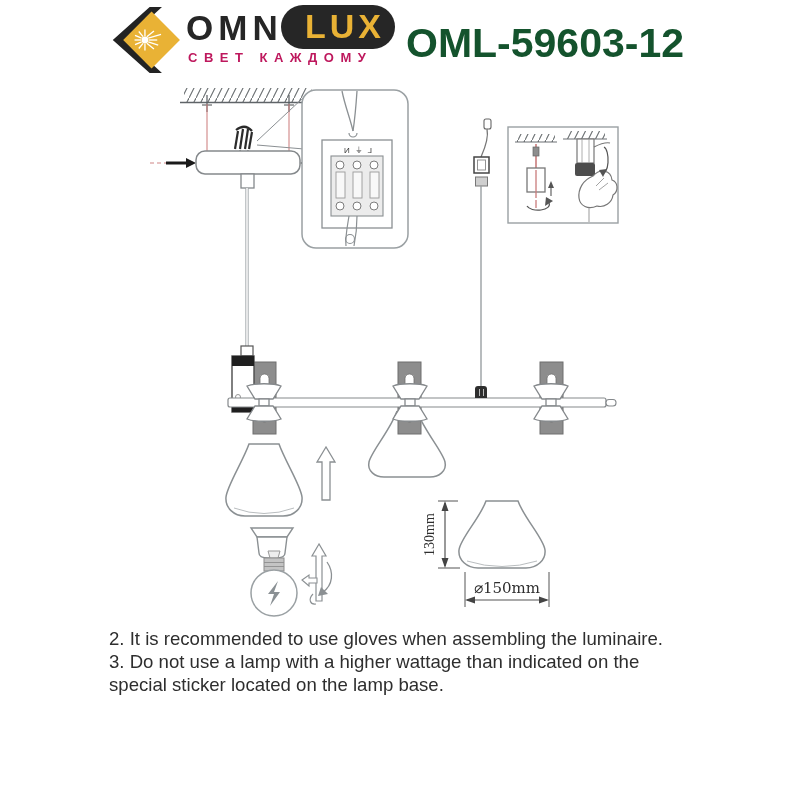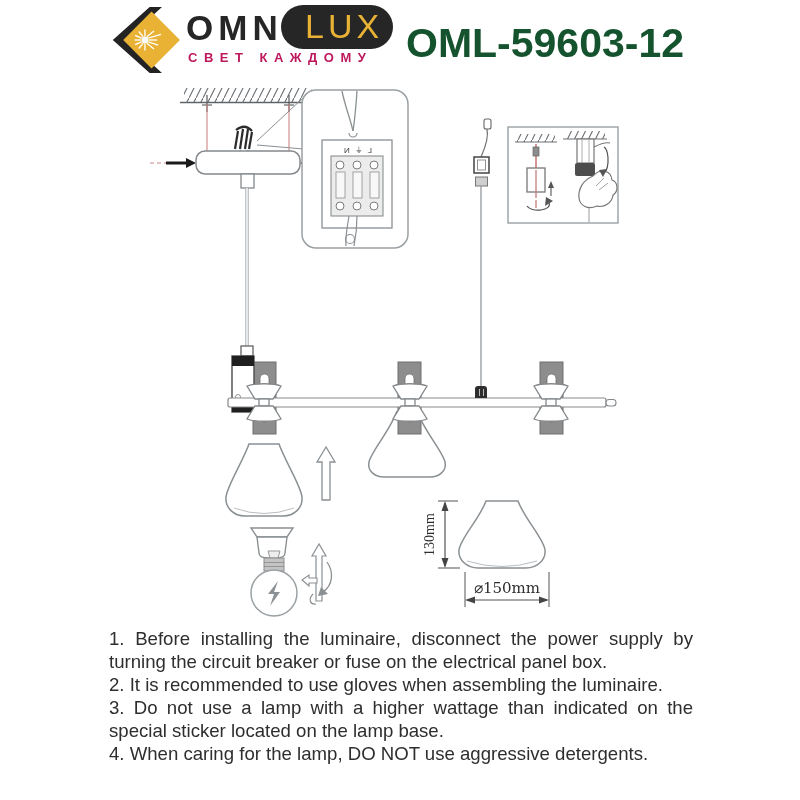--- a/index.html
+++ b/index.html
@@ -3,21 +3,21 @@
 <meta charset="utf-8">
 <style>
   html,body{margin:0;padding:0;}
   body{width:800px;height:800px;background:#ffffff;font-family:"Liberation Sans",sans-serif;position:relative;overflow:hidden;}
   .page{position:absolute;inset:0;background:#fff;}
 
   
   .header{position:absolute;left:0;top:0;width:800px;height:84px;}
   .logo-mark{position:absolute;left:106px;top:5px;width:76px;height:70px;}
   .brand-omni{position:absolute;left:186px;top:8px;font-size:35px;font-weight:700;letter-spacing:5px;color:#262626;}
-  .brand-lux{position:absolute;left:281px;top:5px;background:#262626;color:#E9B235;font-size:34px;font-weight:400;letter-spacing:4px;padding:2px 10px 3px 24px;border-radius:22px;}
+  .brand-lux{position:absolute;left:281px;top:5px;background:#262626;color:#E9B235;font-size:34px;font-weight:700;letter-spacing:4px;padding:2px 10px 3px 24px;border-radius:22px;}
   .brand-tagline{position:absolute;left:188px;top:50px;font-size:13px;font-weight:700;letter-spacing:6.5px;color:#be185d;}
   .model-number{position:absolute;left:406px;top:20px;font-size:41px;font-weight:800;letter-spacing:0px;color:#14532d;}
 
   
   .diagram{position:absolute;left:0;top:0;width:800px;height:625px;}
 
   
   .instructions{position:absolute;left:109px;top:627px;width:584px;color:#2e2e2e;font-size:18.6px;line-height:23px;}
   .instructions p{margin:0;text-align:justify;}
   .instructions p:last-child{text-align:left;}
@@ -268,19 +268,17 @@
       <line x1="465" y1="572" x2="465" y2="607" stroke="#555" stroke-width="1"></line>
       <line x1="549" y1="572" x2="549" y2="607" stroke="#555" stroke-width="1"></line>
       <line x1="467" y1="600" x2="547" y2="600" stroke="#555" stroke-width="1.2"></line>
       <polygon points="465,600 475,596.5 475,603.5" fill="#444"></polygon>
       <polygon points="549,600 539,596.5 539,603.5" fill="#444"></polygon>
       <text x="507" y="593" text-anchor="middle" font-size="15" fill="#2e2e2e" font-family="DejaVu Serif, DejaVu Sans, serif">⌀150mm</text>
     </g>
   </svg>
 
   <div class="instructions">
-    <p>1. Before installing the luminaire, disconnect the power supply by turning the circuit breaker or fuse on the electrical panel box.</p>
     <p>2. It is recommended to use gloves when assembling the luminaire.</p>
     <p>3. Do not use a lamp with a higher wattage than indicated on the special sticker located on the lamp base.</p>
-    <p>4. When caring for the lamp, DO NOT use aggressive detergents.</p>
   </div>
 
 </div>
 
 </body></html>

